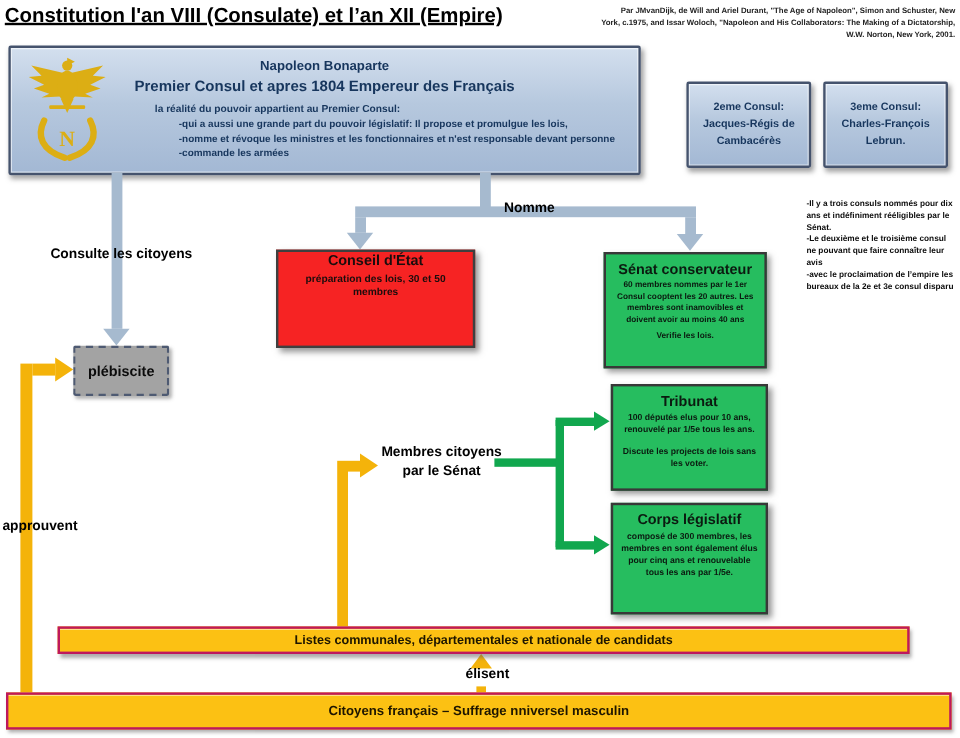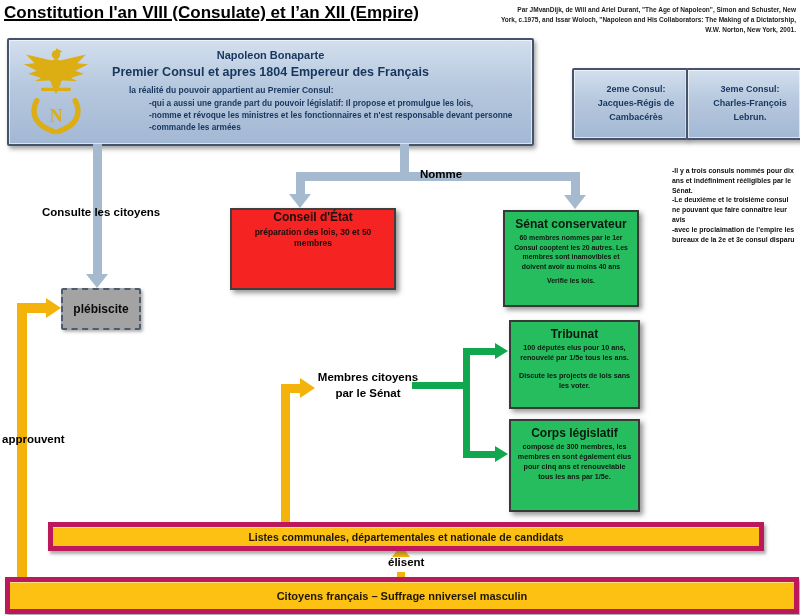--- a/index.html
+++ b/index.html
@@ -17,21 +17,21 @@
            box-shadow:2px 3px 4px rgba(90,90,90,.55), inset 0 0 0 1px rgba(255,255,255,.6);
            color:#17365d;}
   .nap-box{left:7px;top:38px;width:523px;height:104px;}
   .emblem{position:absolute;left:12px;top:5px;}
   .nap-title{position:absolute;left:0;right:0;top:9px;text-align:center;font-size:11px;}
   .nap-subtitle{position:absolute;left:0;right:0;top:25px;text-align:center;font-size:12.5px;}
   .nap-intro{position:absolute;left:120px;top:45px;font-size:8.5px;}
   .nap-bullets{position:absolute;left:140px;top:57px;font-size:8.3px;line-height:1.45;}
 
   .consul{width:100px;height:68px;display:flex;align-items:center;justify-content:center;
-          text-align:center;font-size:9px;line-height:1.55;white-space:pre-line;padding-left:12px;}
+          text-align:center;font-size:9px;line-height:1.55;white-space:pre-line;}
   .consul2{left:572px;top:68px;}
   .consul3{left:686px;top:68px;}
 
   .side-note{position:absolute;left:672px;top:166px;width:126px;font-size:6.9px;
              line-height:1.42;color:#0d0d0d;}
   .side-note div{margin:0;}
 
   .plebiscite{position:absolute;left:61px;top:288px;width:76px;height:38px;
               background:#a3a3a3;border:2px dashed #4e5a72;border-radius:2px;
               box-shadow:2px 2px 3px rgba(90,90,90,.45);
@@ -51,21 +51,21 @@
   .gbox .bx-footer{font-size:6.9px;line-height:1.35;margin:5px 6px 0;}
   .senat{left:503px;top:210px;width:132px;height:93px;}
   .tribunat{left:509px;top:320px;width:127px;height:85px;}
   .tribunat .bx-body,.tribunat .bx-footer{font-size:7.2px;}
   .tribunat .bx-footer{margin-top:8px;}
   .corps{left:509px;top:419px;width:127px;height:89px;}
   .corps .bx-body,.corps .bx-footer{font-size:7.2px;}
   .corps .bx-footer{margin-top:1px;}
 
   
-  .goldbar{position:absolute;background:#fcc113;border:5px solid #be185d;
+  .goldbar{position:absolute;background:#fcc113;border:2px solid #be185d;
            box-shadow:2px 3px 3px rgba(90,90,90,.5), inset 0 1px 0 rgba(255,255,255,.5);
            display:flex;align-items:center;justify-content:center;color:#1e1600;}
   .listes-bar{left:48px;top:522px;width:706px;height:19px;font-size:10.5px;}
   .citoyens-bar{left:5px;top:577px;width:784px;height:27px;font-size:11px;}
 
   
   .lbl{position:absolute;font-size:11.5px;color:#000;}
   .lbl-consulte{left:42px;top:206px;}
   .lbl-nomme{left:420px;top:168px;}
   .lbl-membres{left:316px;top:369px;width:104px;text-align:center;white-space:pre-line;line-height:1.4;}

